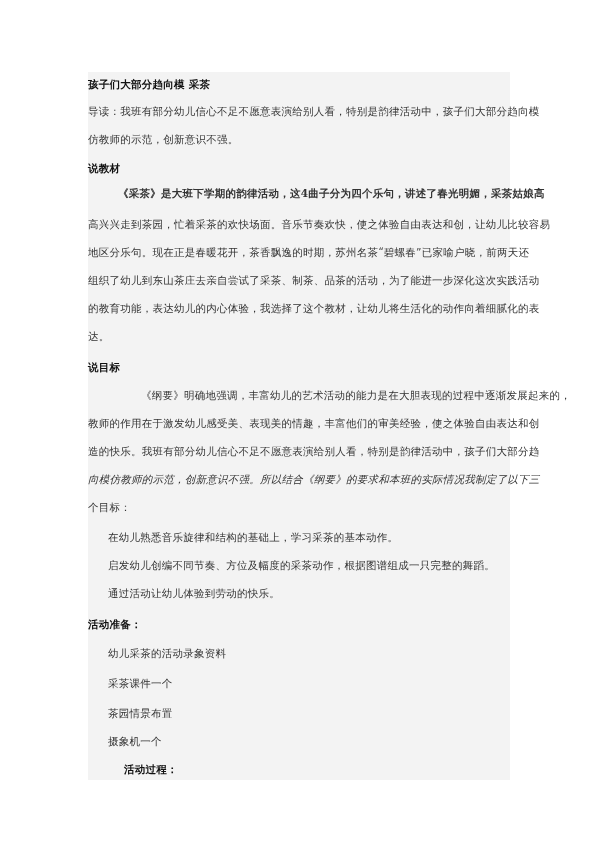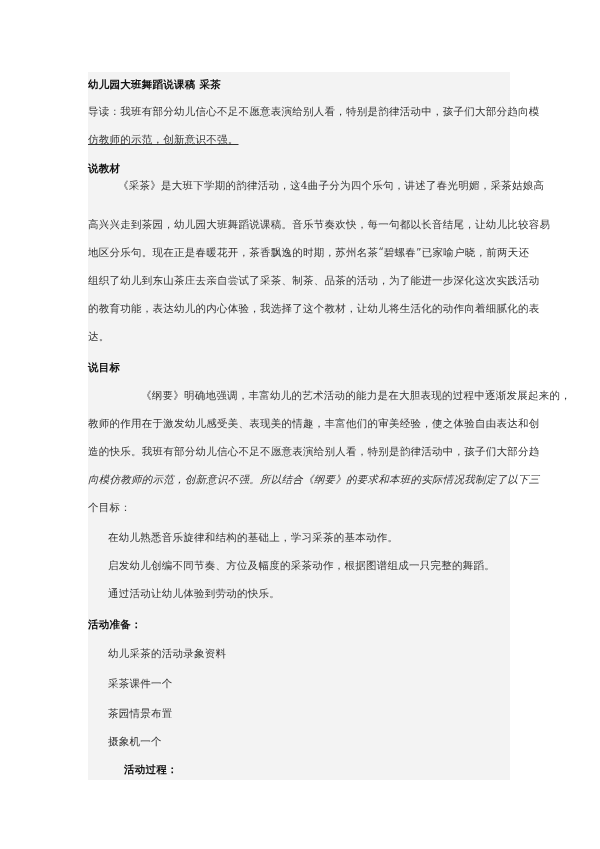--- a/index.html
+++ b/index.html
@@ -37,28 +37,28 @@
       font-size: 10.5px;
     }
     .indent-p { left: 30px; }
     .indent-list { left: 20px; }
   </style>
 </head>
 <body>
 
 <div class="page">
 
-  <div class="line heading" style="top:5px;">幼儿园大班舞蹈说课稿 采茶</div>
+  <div class="line heading" style="top:5px;">孩子们大部分趋向模 采茶</div>
 
   <div class="line" style="top:32px;text-align:right;">导读：我班有部分幼儿信心不足不愿意表演给别人看，特别是韵律活动中，孩子们大部分趋向模</div>
-  <div class="line" style="top:60px;text-decoration:underline;">仿教师的示范，创新意识不强。</div>
+  <div class="line" style="top:60px;">仿教师的示范，创新意识不强。</div>
 
   <div class="line heading" style="top:89px;">说教材</div>
-  <div class="line indent-p" style="top:106px;">《采茶》是大班下学期的韵律活动，这4曲子分为四个乐句，讲述了春光明媚，采茶姑娘高</div>
-  <div class="line" style="top:145px;">高兴兴走到茶园，幼儿园大班舞蹈说课稿。音乐节奏欢快，每一句都以长音结尾，让幼儿比较容易</div>
+  <div class="line indent-p" style="top:114px;font-weight:bold;">《采茶》是大班下学期的韵律活动，这4曲子分为四个乐句，讲述了春光明媚，采茶姑娘高</div>
+  <div class="line" style="top:145px;">高兴兴走到茶园，忙着采茶的欢快场面。音乐节奏欢快，使之体验自由表达和创，让幼儿比较容易</div>
   <div class="line" style="top:173px;">地区分乐句。现在正是春暖花开，茶香飘逸的时期，苏州名茶“碧螺春”已家喻户晓，前两天还</div>
   <div class="line" style="top:201px;">组织了幼儿到东山茶庄去亲自尝试了采茶、制茶、品茶的活动，为了能进一步深化这次实践活动</div>
   <div class="line" style="top:229px;">的教育功能，表达幼儿的内心体验，我选择了这个教材，让幼儿将生活化的动作向着细腻化的表</div>
   <div class="line" style="top:257px;">达。</div>
 
   <div class="line heading" style="top:288px;">说目标</div>
   <div class="line indent-p" style="top:316px;margin-left:23px;">《纲要》明确地强调，丰富幼儿的艺术活动的能力是在大胆表现的过程中逐渐发展起来的，</div>
   <div class="line" style="top:344px;">教师的作用在于激发幼儿感受美、表现美的情趣，丰富他们的审美经验，使之体验自由表达和创</div>
   <div class="line" style="top:372px;">造的快乐。我班有部分幼儿信心不足不愿意表演给别人看，特别是韵律活动中，孩子们大部分趋</div>
   <div class="line" style="top:400px;font-style:italic;">向模仿教师的示范，创新意识不强。所以结合《纲要》的要求和本班的实际情况我制定了以下三</div>

